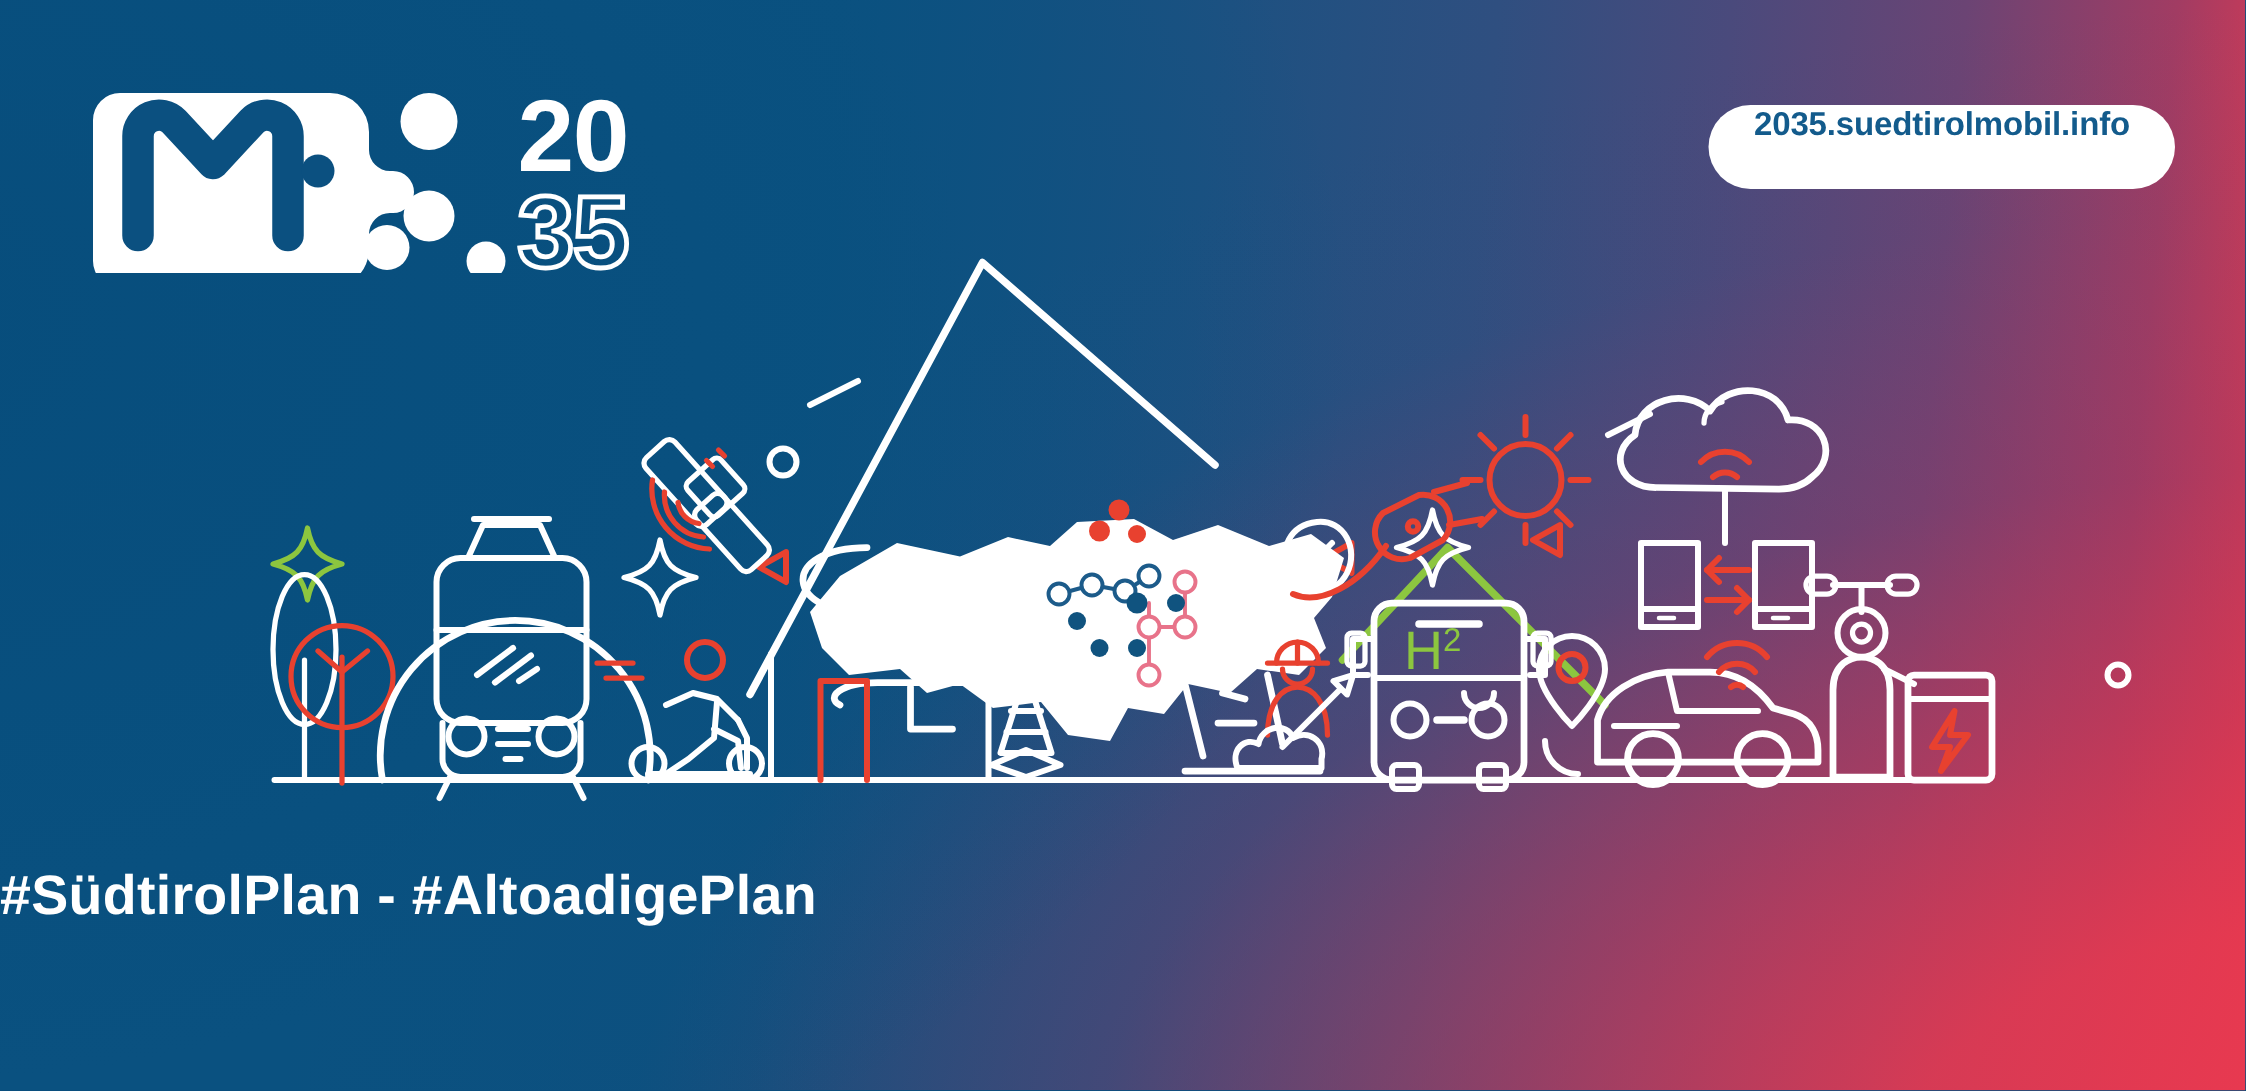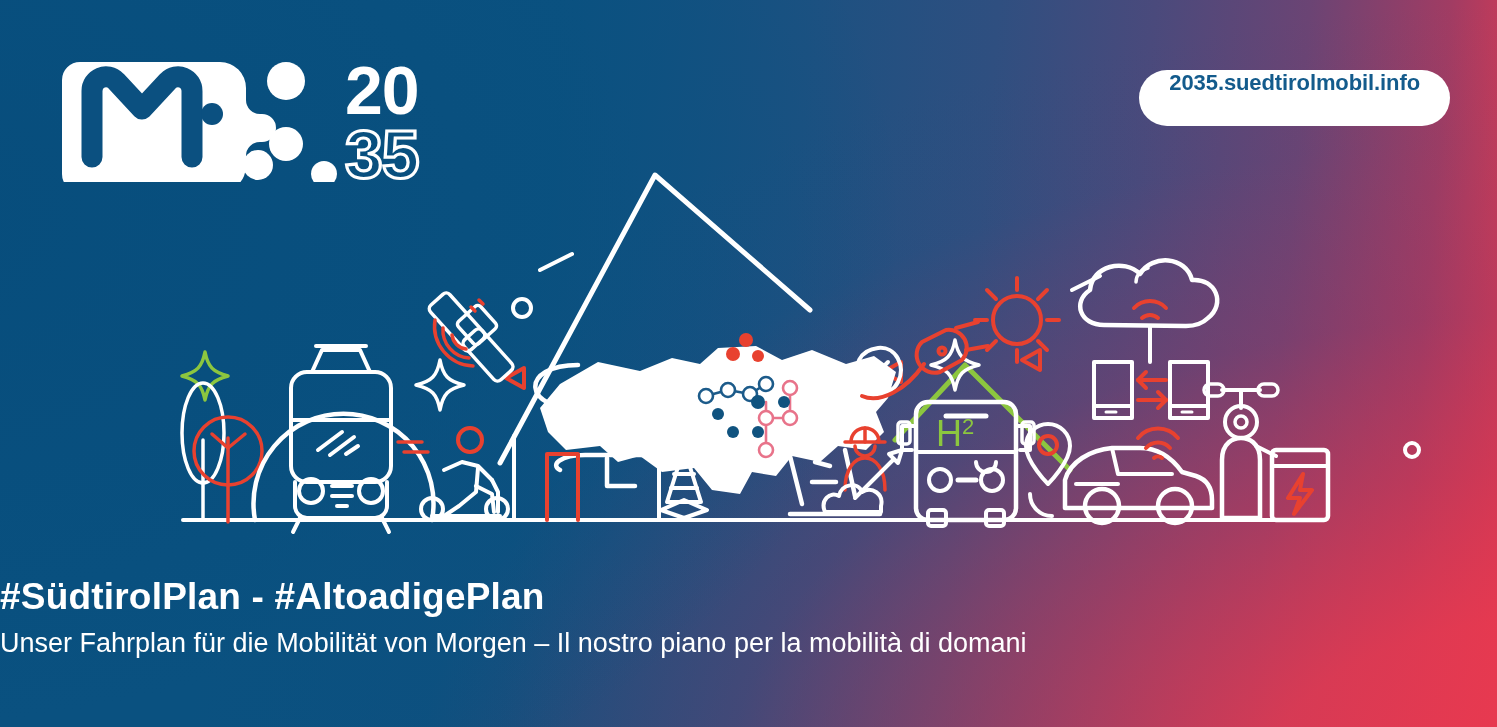--- a/index.html
+++ b/index.html
@@ -331,16 +331,15 @@
 
         <line x1="540" y1="120" x2="572" y2="104" stroke-width="4"></line>
         <line x1="1072" y1="140" x2="1100" y2="126" stroke-width="4"></line>
 
       </g>
     </svg>
   </div>
 
   <div class="caption">
     <p class="hashline">#SüdtirolPlan - #AltoadigePlan</p>
-    <p class="subline">Unser Fahrplan für die Mobilität von Morgen – Il nostro piano per la mobilità di domani</p>
   </div>
 
 </div>
 
 </body></html>

